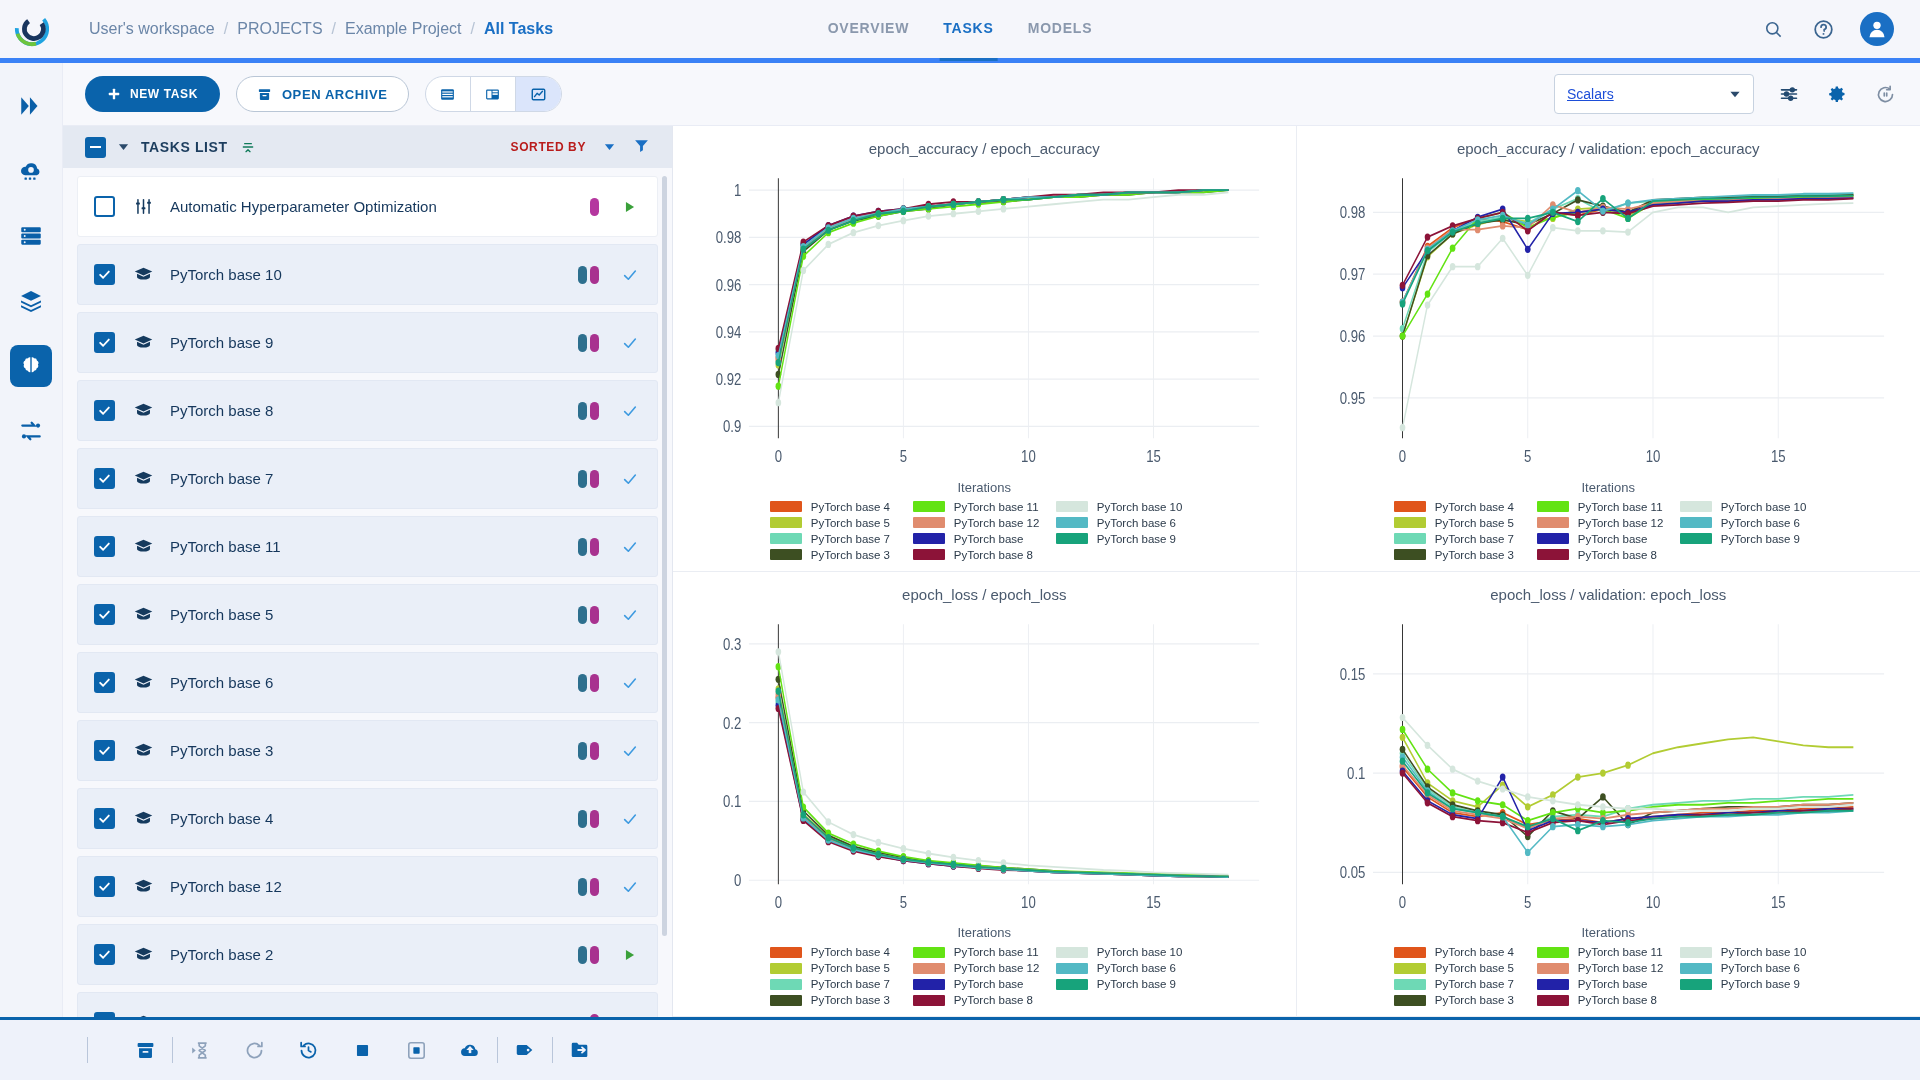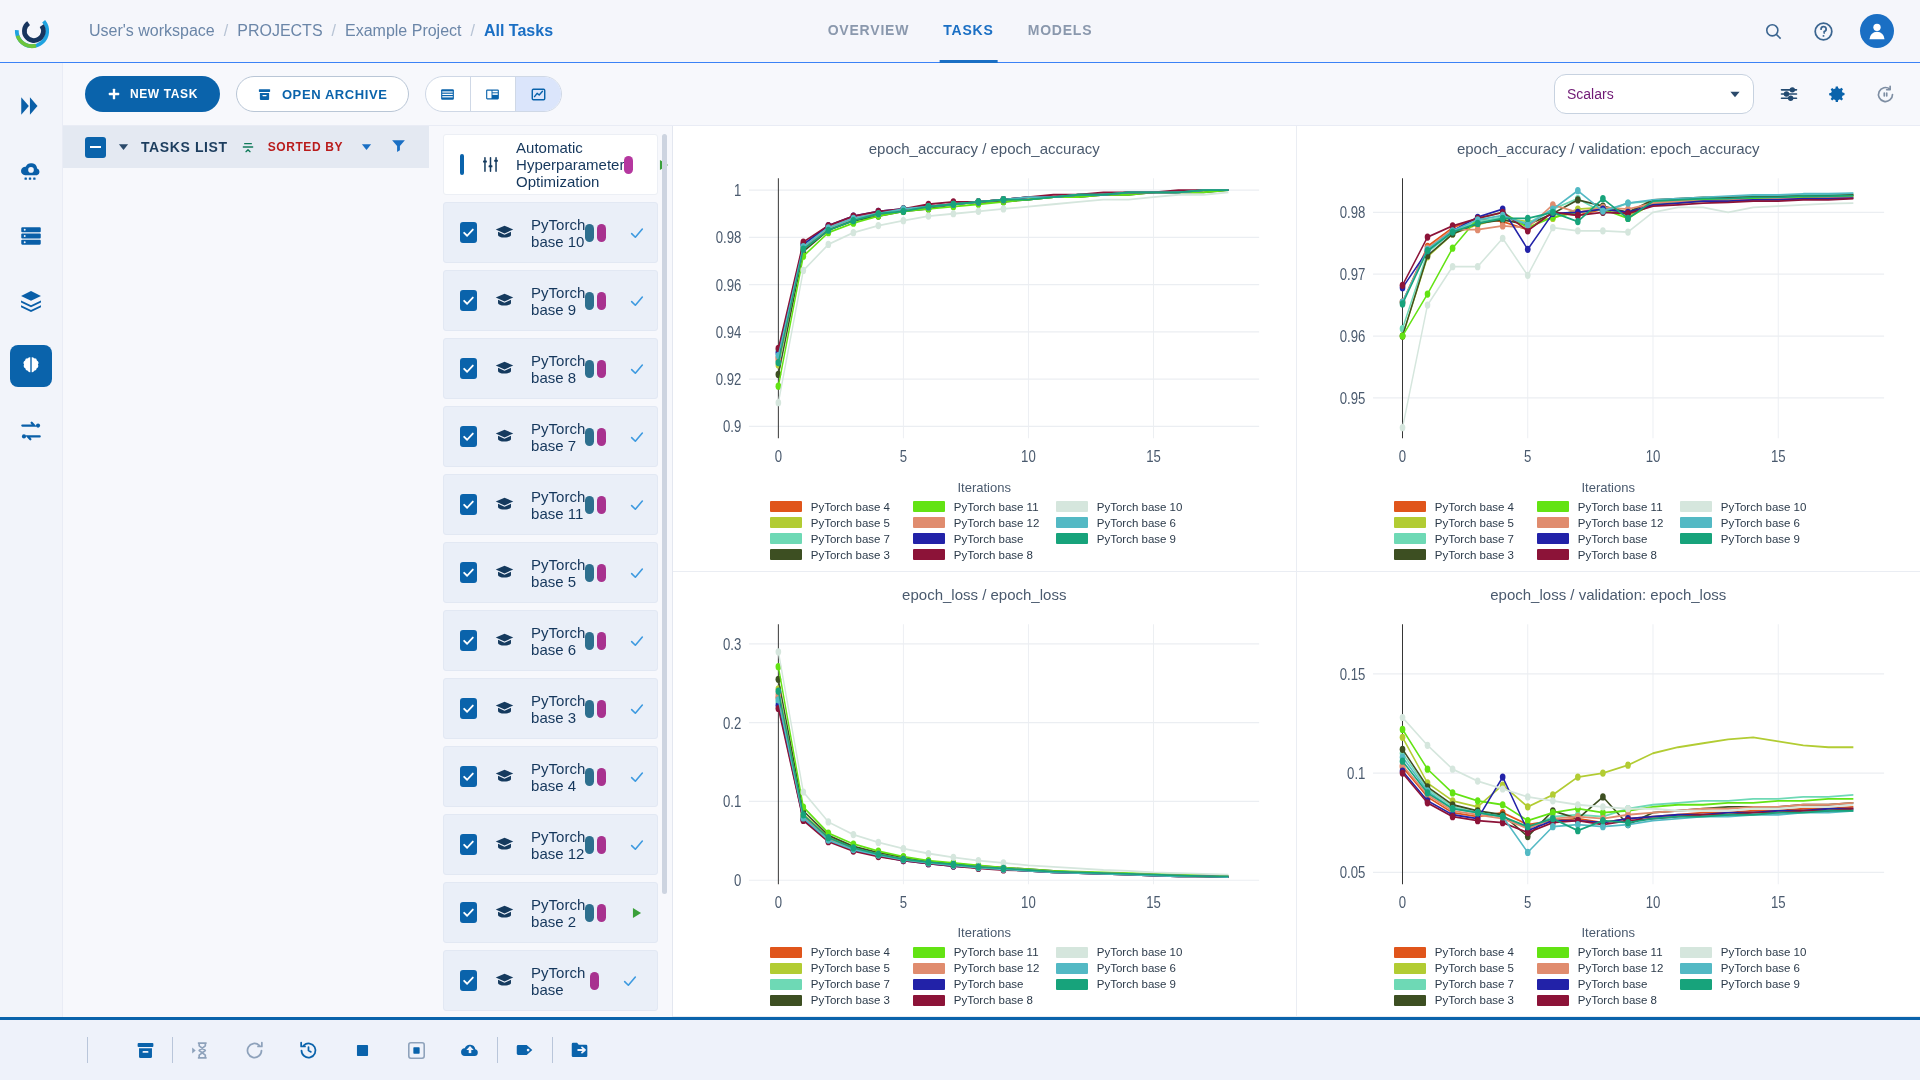--- a/index.html
+++ b/index.html
@@ -8,21 +8,21 @@
     font-family: "Liberation Sans", sans-serif;
     background:#f7f8fc;
     color:#1a3a5c;
     font-size:14px;
   }
   .app { position:relative; width:1920px; height:1080px; display:flex; flex-direction:column; }
 
   
   .topbar {
     height:63px; min-height:63px; background:#f5f6fb; display:flex; align-items:center;
-    border-bottom:1px solid #3b82f6; position:relative; z-index:20;
+    border-bottom:5px solid #3b82f6; position:relative; z-index:20;
   }
   .logo-cell { width:63px; min-width:63px; display:flex; align-items:center; justify-content:center; }
   .logo { width:38px; height:38px; position:relative; }
   .breadcrumb { display:flex; align-items:center; gap:9px; padding-left:26px; font-size:16px; }
   .crumb { color:#5b7a9e; cursor:pointer; white-space:nowrap; }
   .crumb.active { color:#1a6fc4; font-weight:bold; }
   .crumb.dim { color:#6b86a8; }
   .crumb-sep { color:#b7c3d4; }
   .nav-tabs { position:absolute; left:50%; transform:translateX(-50%); display:flex; gap:26px; height:63px; align-items:center; }
   .nav-tab {
@@ -61,30 +61,30 @@
     background:#fff; color:#0a63ab; border:1px solid #b9c6d6; border-radius:20px; height:36px; padding:0 20px;
     font-size:13px; font-weight:bold; letter-spacing:.6px; cursor:pointer; display:flex; align-items:center; gap:10px;
     font-family:"Liberation Sans", sans-serif;
   }
   .seg { display:flex; border:1px solid #cfd8e6; border-radius:19px; overflow:hidden; height:36px; background:#fff; }
   .seg-btn { width:45px; display:flex; align-items:center; justify-content:center; cursor:pointer; color:#0a63ab; border-right:1px solid #cfd8e6; }
   .seg-btn:last-child { border-right:none; }
   .seg-btn.active { background:#dbe5fb; }
   .toolbar-right { margin-left:auto; display:flex; align-items:center; gap:22px; }
   .select {
-    width:200px; height:40px; border:1px solid #c7d2e0; border-radius:12px; background:#fff;
-    display:flex; align-items:center; padding:0 12px; font-size:14px; color:#701a75; cursor:pointer;
+    width:200px; height:40px; border:1px solid #c7d2e0; border-radius:4px; background:#fff;
+    display:flex; align-items:center; padding:0 12px; font-size:14px; color:#1d4ed8; cursor:pointer;text-decoration:underline;
   }
   .select .caret { margin-left:auto; }
 
   
   .content { flex:1; display:flex; min-height:0; }
 
   
-  .tasks-panel { width:610px; min-width:610px; display:flex; flex-direction:row; background:#f7f8fc; border-right:1px solid #e3e7f0; min-height:0; }
+  .tasks-panel { width:610px; min-width:610px; display:flex; flex-direction:column; background:#f7f8fc; border-right:1px solid #e3e7f0; min-height:0; }
   .tasks-head {
     height:42px; min-height:42px; background:#e4e9f2; display:flex; align-items:center; padding:0 22px; gap:12px;
   }
   .cbx-part { width:21px; height:21px; border-radius:3px; background:#0a63ab; display:flex; align-items:center; justify-content:center; cursor:pointer; }
   .cbx-part i { display:block; width:11px; height:2px; background:#fff; }
   .head-caret { color:#2b4a6b; cursor:pointer; font-size:10px; }
   .tasks-title { font-size:14px; font-weight:bold; letter-spacing:.6px; color:#1c3d5e; }
   .sort-ico { color:#0f7a5a; cursor:pointer; display:flex; }
   .head-right { margin-left:auto; display:flex; align-items:center; gap:18px; }
   .sorted-by { color:#b91c1c; font-size:12px; font-weight:bold; letter-spacing:.6px; cursor:pointer; }

